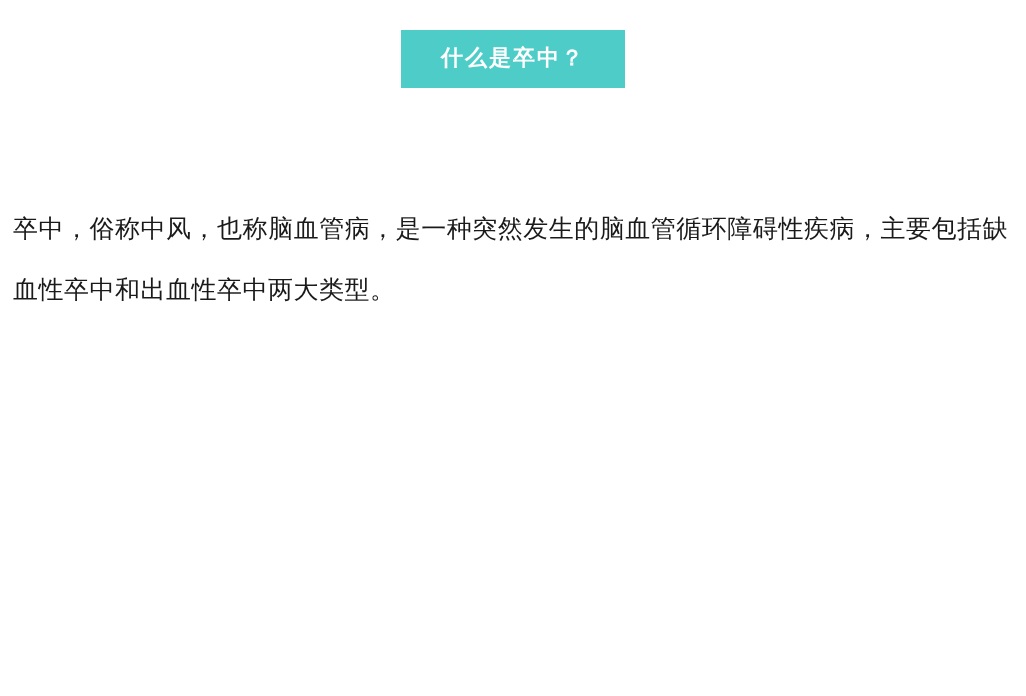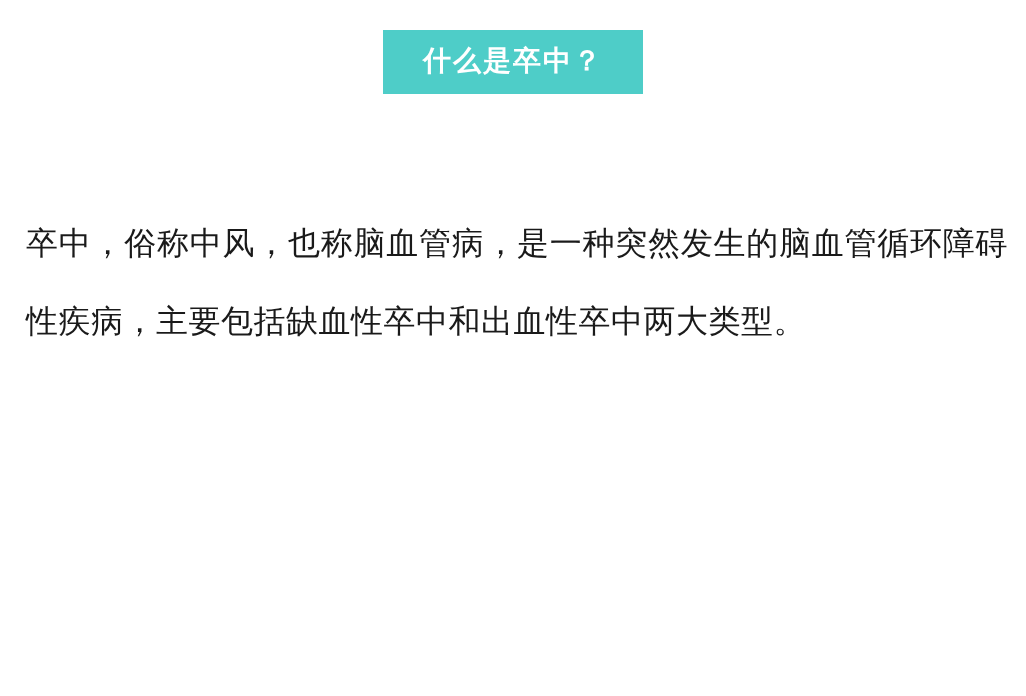--- a/index.html
+++ b/index.html
@@ -21,40 +21,40 @@
     box-sizing: border-box;
   }
   .title-wrap {
     display: flex;
     justify-content: center;
     padding-top: 30px;
   }
   .title-badge {
     background: #4ecdc8;
     color: #ffffff;
-    font-size: 28px;
+    font-size: 22px;
     font-weight: bold;
     letter-spacing: 2px;
     padding: 17px 40px 19px 40px;
     line-height: 1;
     display: inline-block;
     white-space: nowrap;
   }
   .body-wrap {
     padding: 0 18px 0 10px;
     margin-top: 110px;
   }
   .para {
     color: #1a1a1a;
-    font-size: 32px;
+    font-size: 25px;
     line-height: 2.45;
     letter-spacing: 0.5px;
     text-align: justify;
     text-justify: inter-character;
-    margin: 0 0 6px 16px;
+    margin: 0 0 6px 3px;
     white-space: pre-wrap;
   }
   .para.last {
     margin-bottom: 0;
   }
 </style>
 </head>
 <body>
 
 <div class="slide">

